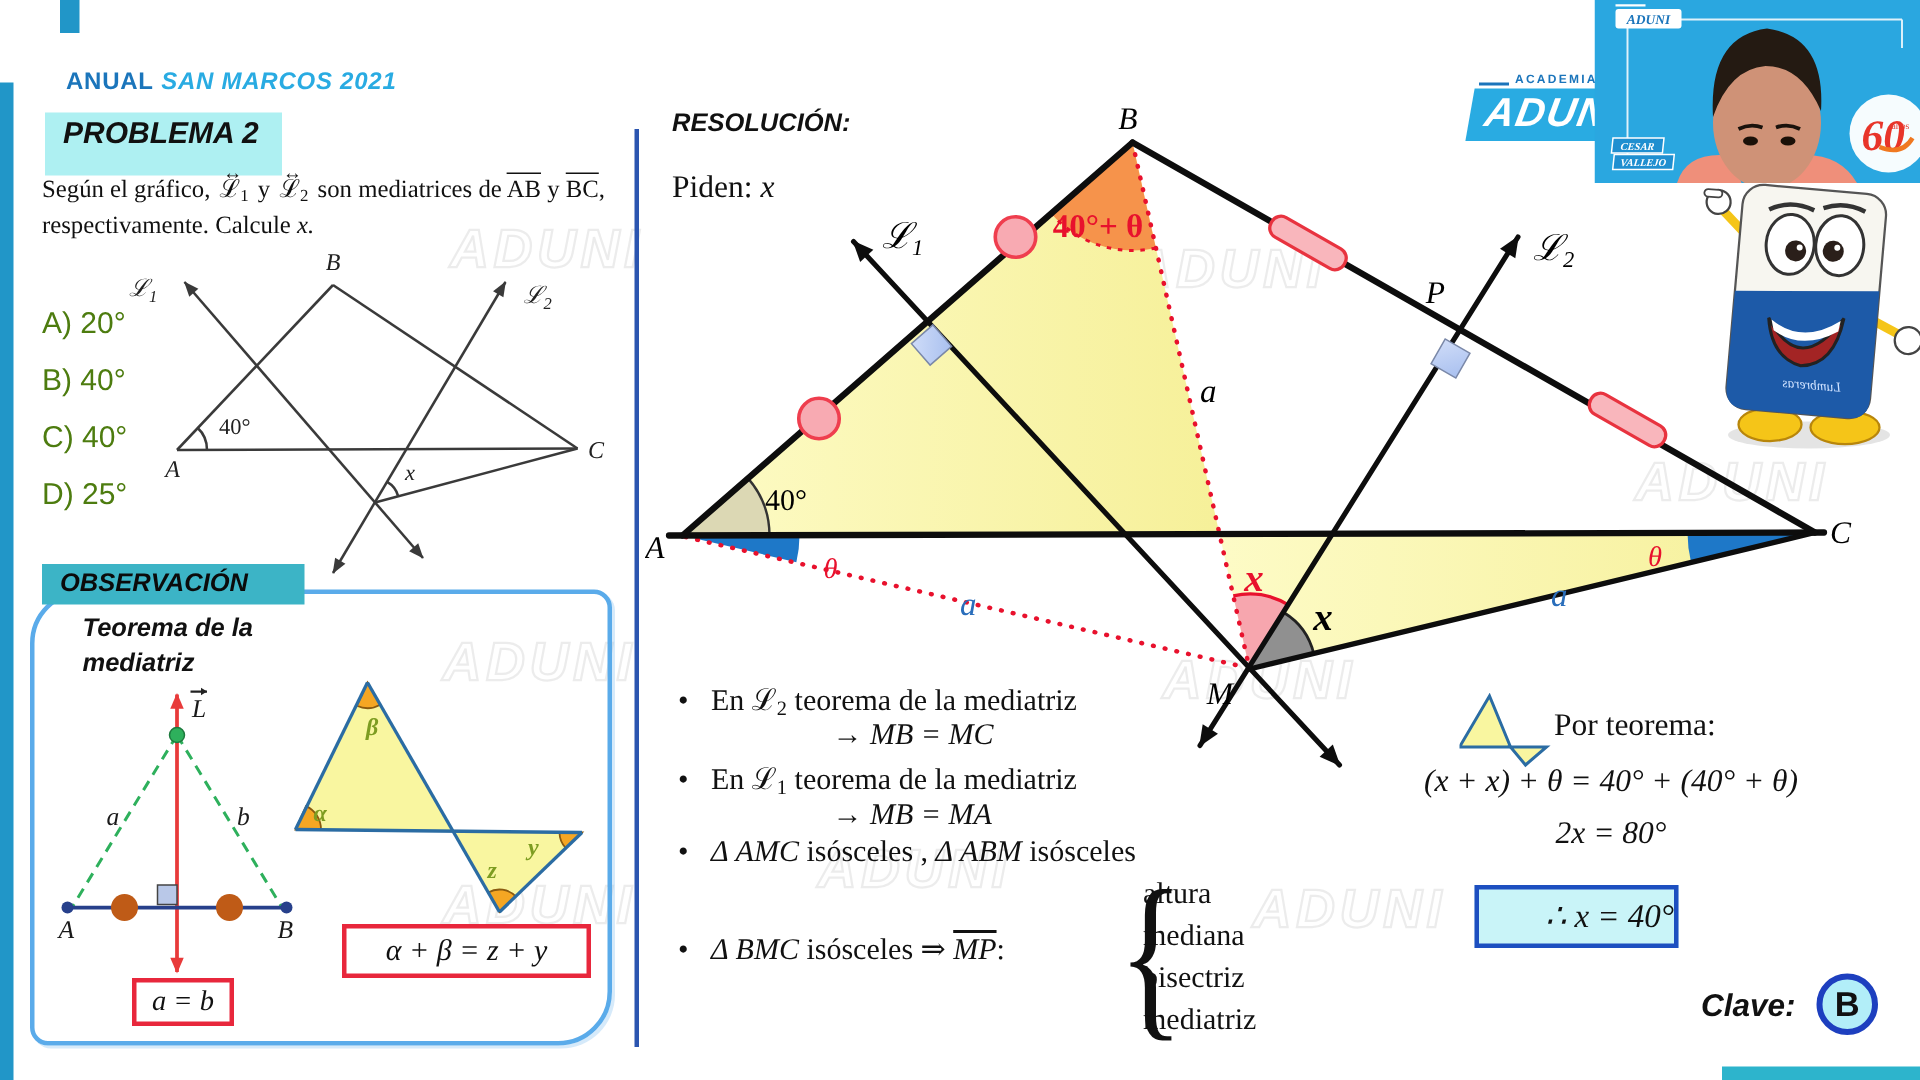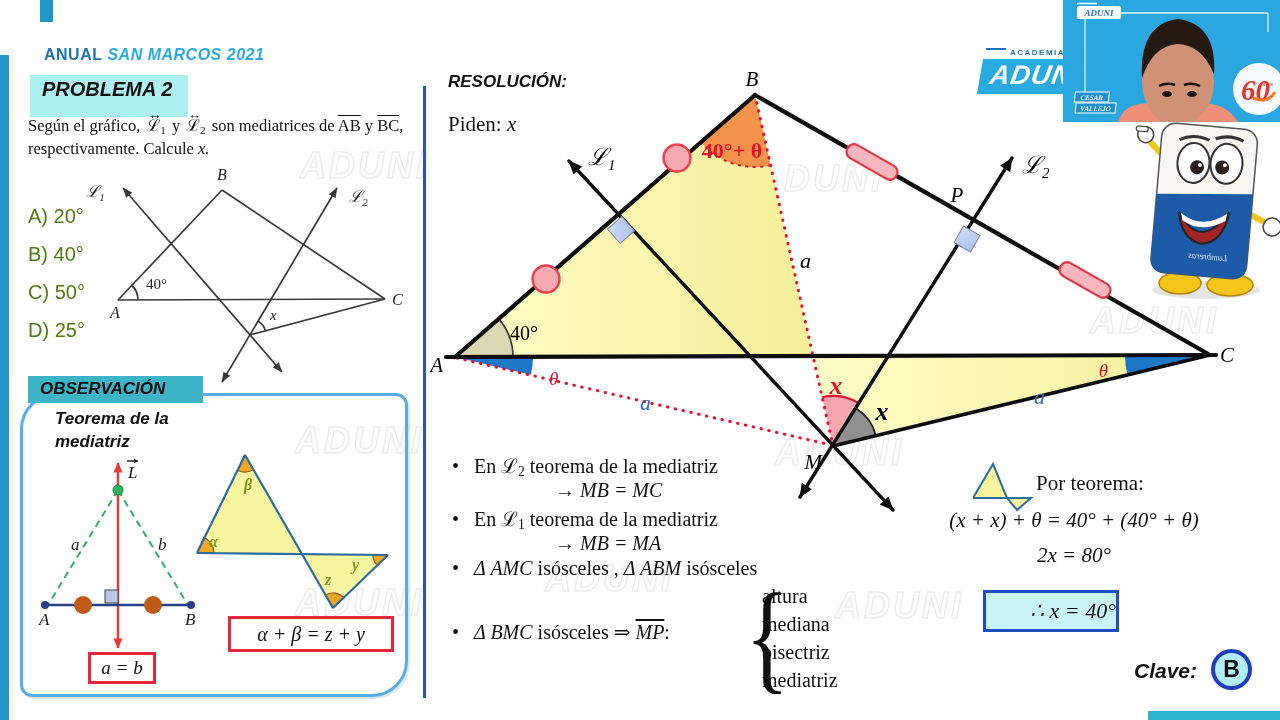--- a/index.html
+++ b/index.html
@@ -48,21 +48,21 @@
   .por-teo{left:1036px;top:471px;font-size:21px;z-index:4;}
   .eq{left:896px;width:356px;text-align:center;font-size:21px;font-style:italic;z-index:4;white-space:nowrap;}
   .ans-box{left:983px;top:590px;width:130px;height:36px;border:3px solid #1d4fc0;
       background:#c9f4f8;text-align:right;line-height:36px;font-size:22px;font-style:italic;z-index:4;}
   .clave{left:1134px;top:659px;font-size:21px;font-weight:bold;font-style:italic;z-index:4;}
   .clave-circle{left:1211px;top:649px;width:33px;height:33px;border:4px solid #1d3fbf;border-radius:50%;
       background:#b2eef8;text-align:center;line-height:33px;font-size:23px;font-weight:bold;z-index:4;}
   .teal-bar{left:1148px;top:711px;width:132px;height:9px;background:#2db4cc;z-index:4;}
   
   .logo-wrap{left:980px;top:48px;z-index:5;}
-  .logo-acad{display:flex;align-items:flex-start;gap:4px;margin-left:6px;}
+  .logo-acad{display:flex;align-items:flex-end;gap:4px;margin-left:6px;}
   .logo-acad .line{width:20px;height:2px;background:#1b75bb;}
   .logo-acad .txt{font-size:8px;font-weight:bold;letter-spacing:1.5px;color:#1b75bb;}
   .logo-para{margin-top:2px;background:#29abe2;transform:skewX(-10deg);padding:1px 10px 3px 10px;}
   .logo-para .txt{display:inline-block;transform:skewX(0deg);color:#fff;font-size:27px;
       font-weight:bold;font-style:italic;letter-spacing:1px;}
   .webcam{left:1063px;top:0;width:217px;height:122px;z-index:6;}
   .mascot{left:1128px;top:118px;width:152px;height:185px;z-index:6;}
   svg text{font-family:"Liberation Serif","DejaVu Serif",serif;}
 </style>
 </head>
@@ -84,21 +84,21 @@
   <span class="b1">ANUAL</span><span class="b2"> SAN MARCOS 2021</span>
 </div>
 <div class="abs prob-title">PROBLEMA 2</div>
 
 <div class="abs statement math">
   <span>Según el gráfico, </span><span class="vec"><span class="ar">↔</span><span>ℒ</span><sub>1</sub></span><span> y </span><span class="vec"><span class="ar">↔</span><span>ℒ</span><sub>2</sub></span><span> son mediatrices de </span><span class="ov">AB</span><span> y </span><span class="ov">BC</span><span>, respectivamente. Calcule </span><span class="mi">x.</span>
 </div>
 
 <div class="abs options" style="left:28px;top:205px">A) 20°</div>
 <div class="abs options" style="left:28px;top:243px">B) 40°</div>
-<div class="abs options" style="left:28px;top:281px">C) 50°</div>
+<div class="abs options" style="left:28px;top:281px">C) 40°</div>
 <div class="abs options" style="left:28px;top:319px">D) 25°</div>
 
 <svg class="abs" style="left:22px;top:162px;z-index:2" width="392" height="232" viewBox="0 0 392 232">
   <defs>
     <marker id="arrS" markerUnits="userSpaceOnUse" markerWidth="11" markerHeight="10" refX="10" refY="4.5" orient="auto-start-reverse">
       <path d="M0.5,0.5 L10.5,4.5 L0.5,8.5 Z" fill="#3a3a3a"></path>
     </marker>
   </defs>
   <g stroke="#3a3a3a" stroke-width="1.7" fill="none">
     <line x1="96" y1="138" x2="200" y2="28"></line>

